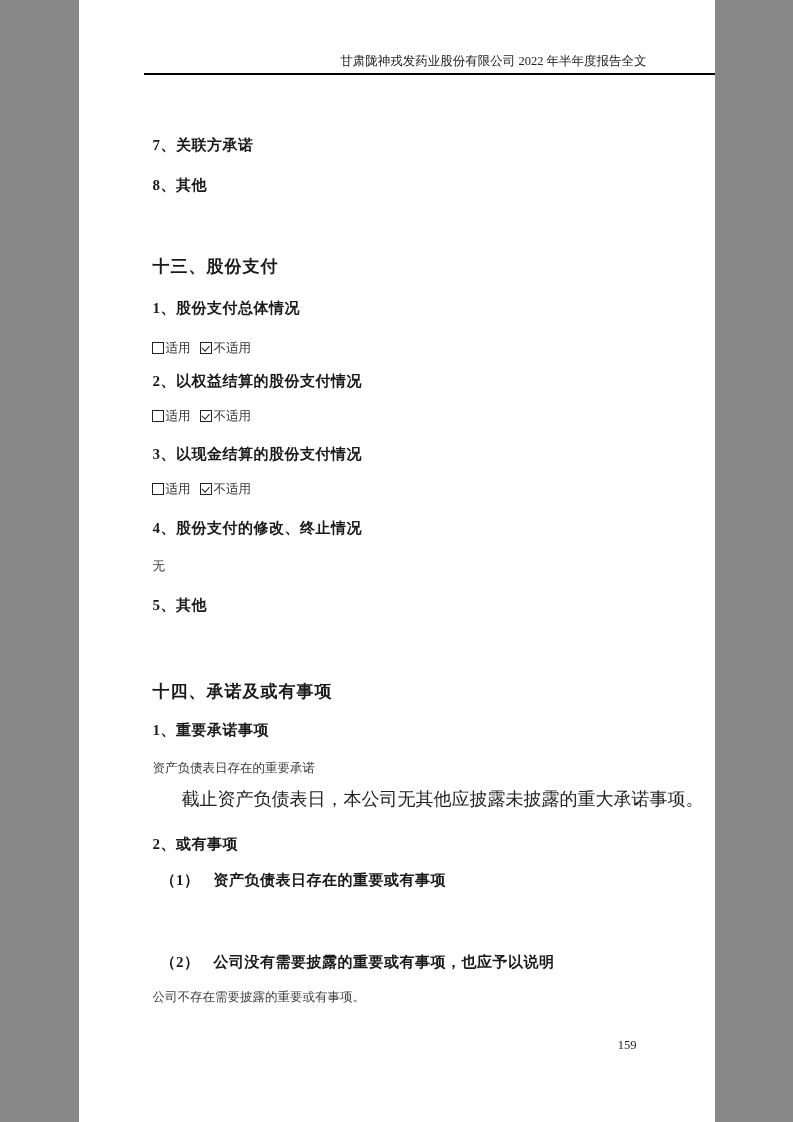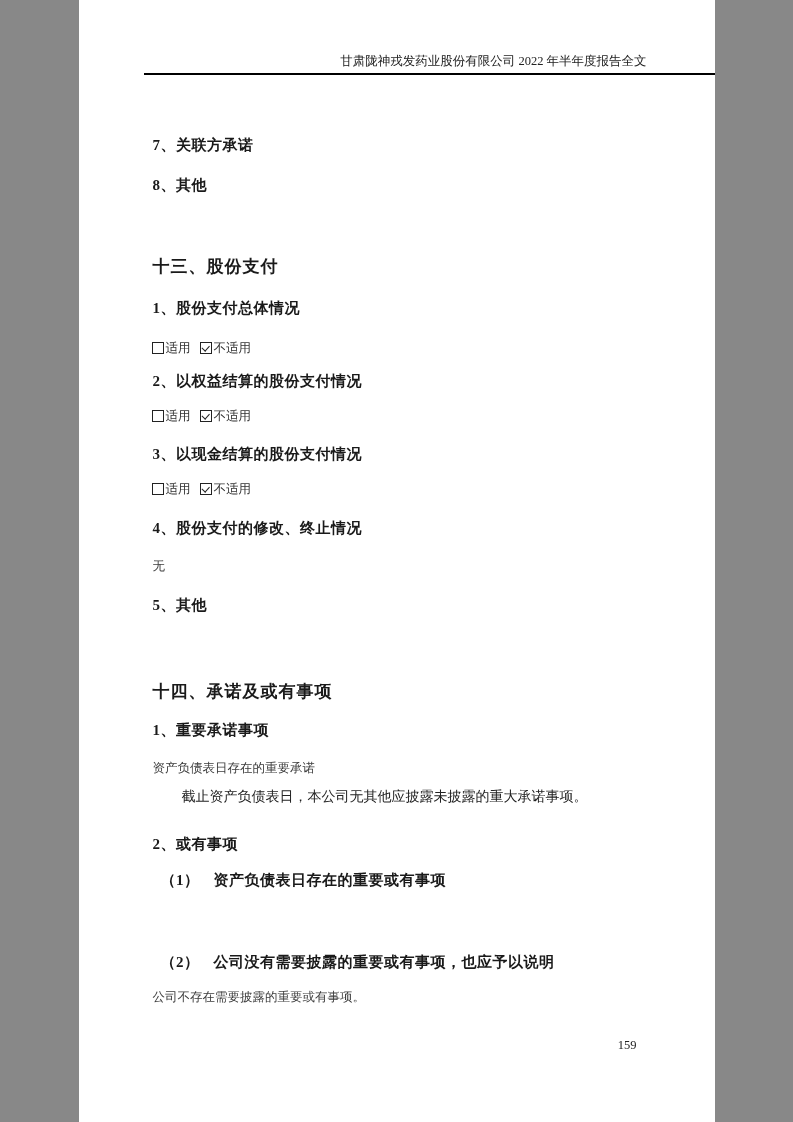--- a/index.html
+++ b/index.html
@@ -15,21 +15,21 @@
   .abs { position:absolute; left:74px; line-height:1.3; white-space:nowrap; }
 
   
   .header-title { top:53px; left:auto; right:68px; font-size:12.5px; color:#222; }
   .header-rule  { position:absolute; top:73px; left:65px; width:662px; height:2px; background:#000; }
 
   
   .h1 { font-size:17px; font-weight:bold; letter-spacing:1px; }
   .h2 { font-size:15px; font-weight:bold; letter-spacing:0.5px; }
   .body-sm { font-size:12.5px; color:#3c3c3c; }
-  .body-md { font-size:14px; color:#222; }
+  .body-md { font-size:18px; color:#222; }
 
   
   .b-sec7   { top:93px;margin-top:43px;  }
   .b-sec8   { top:176px; }
   .b-ch13   { top:256px; }
   .b-13s1   { top:299px; }
   .b-cb1    { top:340px; left:73px; }
   .b-13s2   { top:372px; }
   .b-cb2    { top:408px; left:73px; }
   .b-13s3   { top:445px; }

